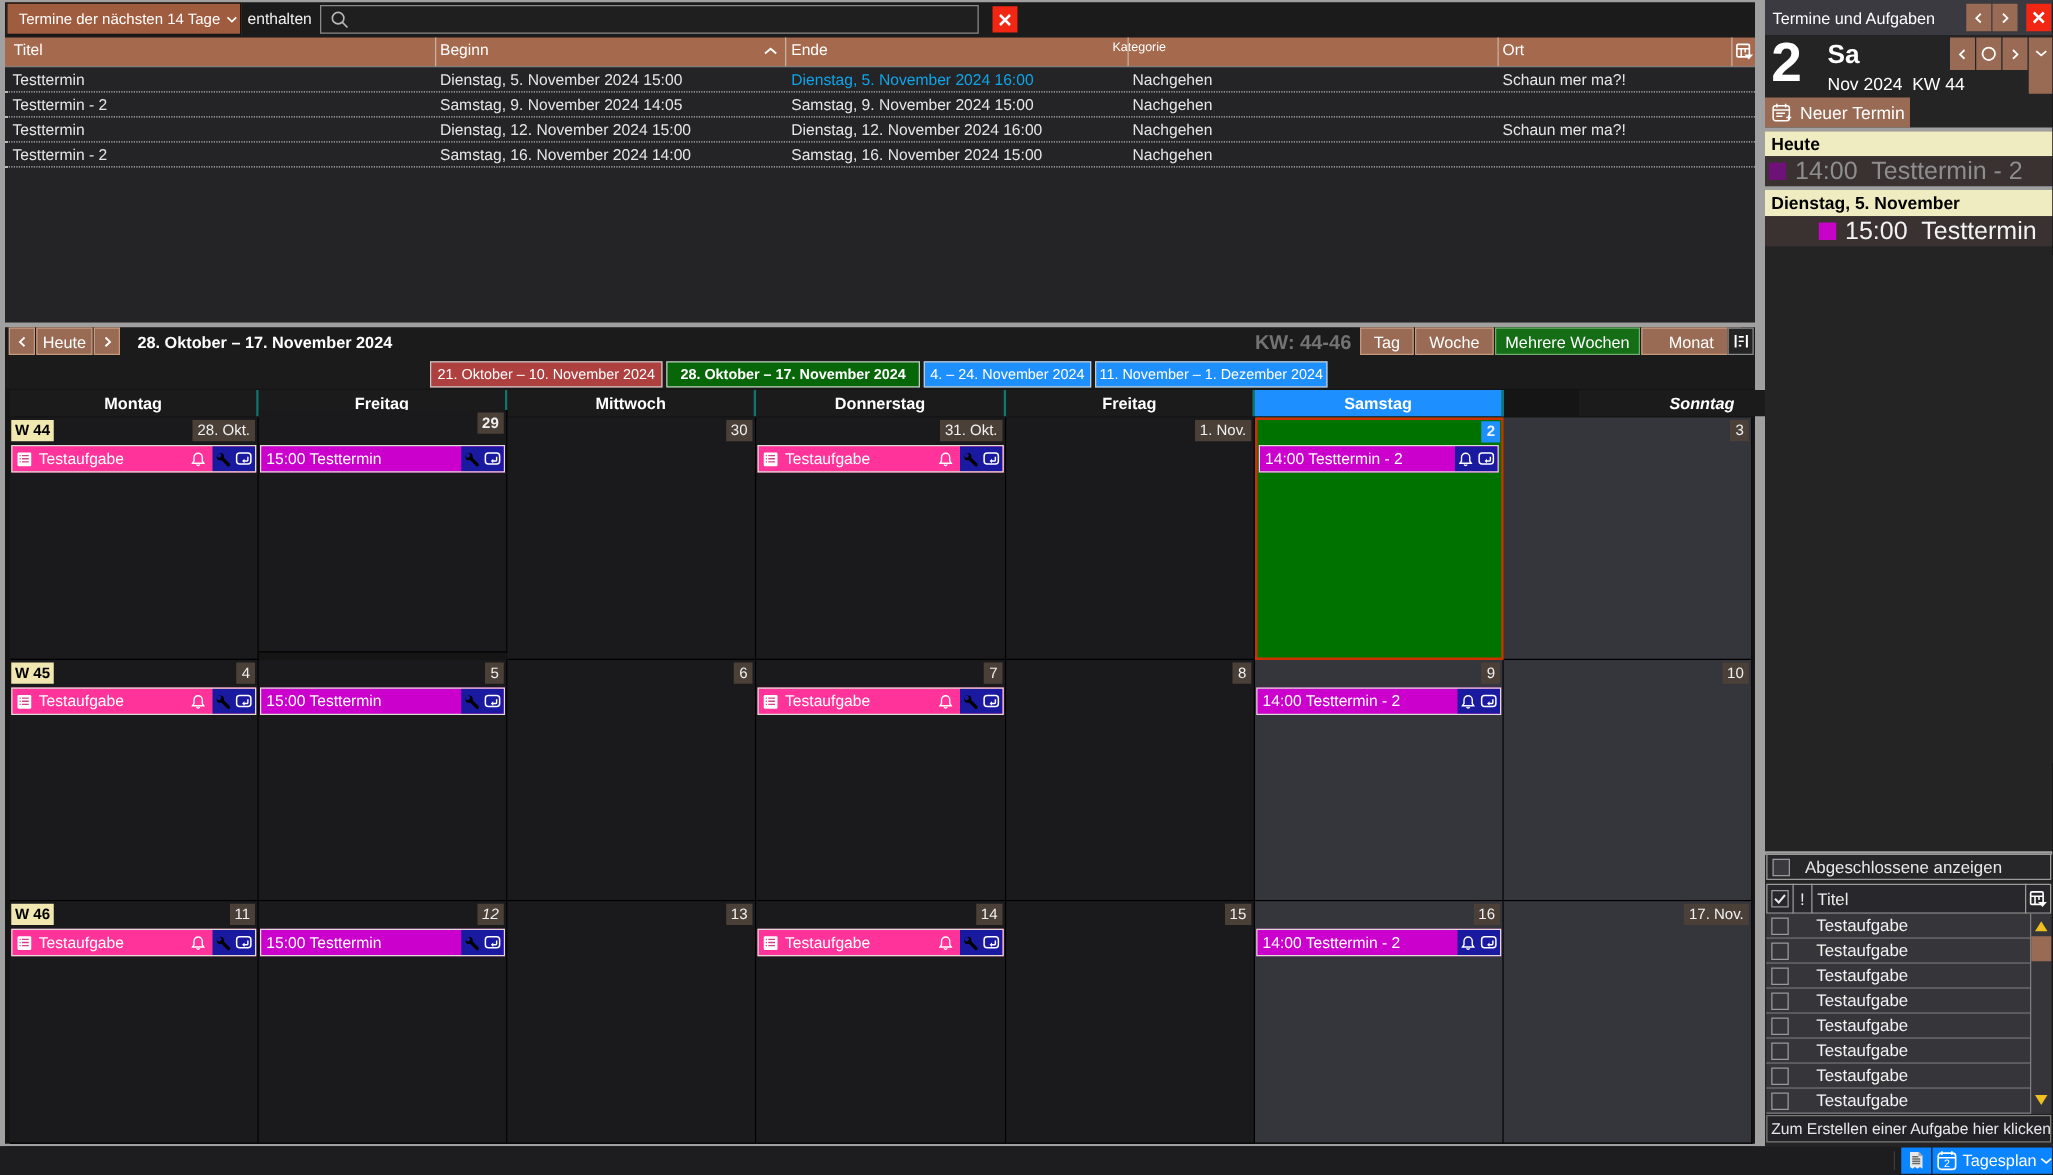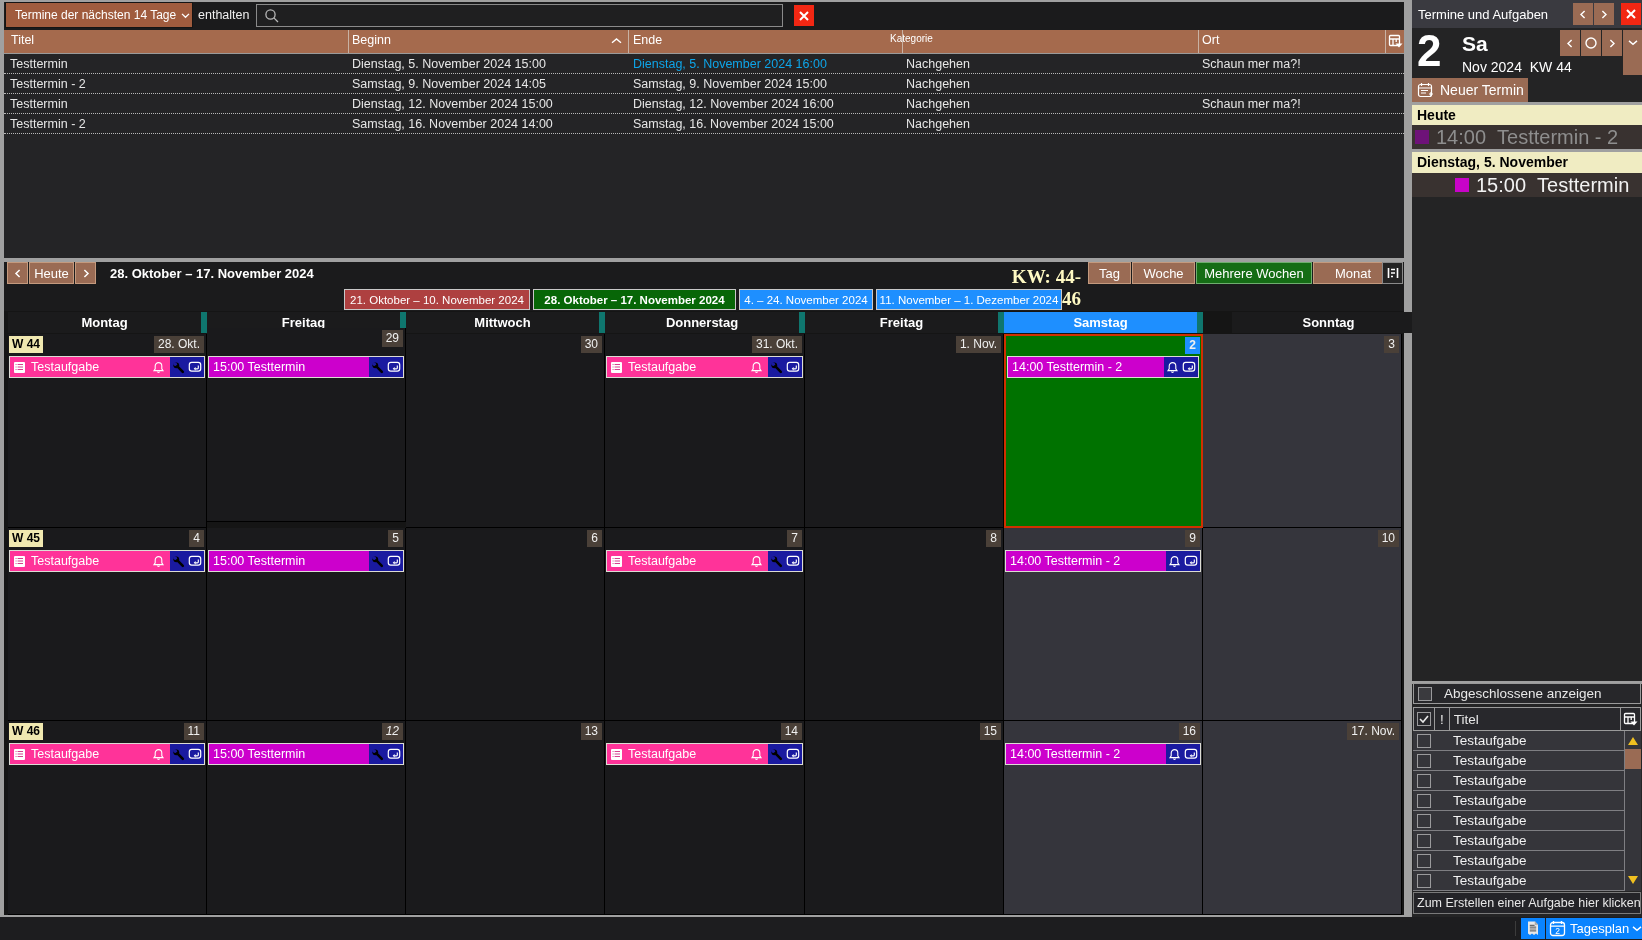--- a/index.html
+++ b/index.html
@@ -2,21 +2,21 @@
 <html><head><meta charset="utf-8"><style>
 * { margin:0; padding:0; box-sizing:border-box; }
 html,body { width:1642px; height:940px; overflow:hidden; background:#151515; }
 body { font-family:"Liberation Sans",sans-serif; color:#e8e8e8; font-size:12.5px; position:relative; }
 .abs { position:absolute; }
 .btn { position:absolute; background:#9a6b54; border:1px solid #c49a7e; color:#fff;
   display:flex; align-items:center; justify-content:center; font-size:13px; }
 .tab { position:absolute; top:289px; height:21px; border:1px solid #c8c8c8; color:#fff; font-size:11.5px;
   display:flex; align-items:center; justify-content:center; white-space:nowrap; }
 .dayhdr { position:absolute; top:312px; height:21px; color:#fff; font-weight:bold; font-size:13px;
-  display:flex; align-items:center; justify-content:center; border-right:6px solid #0f766e; background:#1b1b1c; }
+  display:flex; align-items:center; justify-content:center; border-right:2px solid #0f766e; background:#1b1b1c; }
 .cell { position:absolute; background:#1a1a1c; border-right:1px solid #000; border-bottom:1px solid #000; }
 .wkend { background:#35353c; }
 .dbadge { position:absolute; top:2px; right:2px; height:17px; line-height:17px; background:#4a4038; color:#f0f0f0;
   padding:0 4px; font-size:12px; }
 .wbadge { position:absolute; top:2px; left:1px; height:17px; line-height:17px; background:#f0e8b0; color:#000;
   padding:0 3px; font-size:12px; font-weight:bold; }
 .ev { position:absolute; height:22px; border:1px solid #dcdcd4; display:flex; align-items:center; color:#fff; font-size:12.5px; overflow:hidden; }
 .ev .sp { flex:1; }
 .navy { background:#1a1aa0; height:100%; display:flex; align-items:center; justify-content:space-evenly; width:34px; flex:none; }
 .srow { position:absolute; left:1412px; width:230px; }
@@ -108,47 +108,47 @@
       <path d="M6.6000000000000005 2l-3.5999999999999996 3.5l3.5999999999999996 3.5" fill="none" stroke="#fff" stroke-width="1.5"></path>
     </svg>
   </div>
 <div class="btn" style="left:29px;top:262px;width:45px;height:22px;">Heute</div>
 <div class="btn" style="left:75px;top:262px;width:21px;height:22px;">
     <svg width="10" height="11" viewBox="0 0 10 11" style="">
       <path d="M3.4000000000000004 2l3.5999999999999996 3.5l-3.5999999999999996 3.5" fill="none" stroke="#fff" stroke-width="1.5"></path>
     </svg>
   </div>
 <div class="abs" style="left:110px;top:266px;font-weight:bold;font-size:13px;color:#fff;">28. Oktober – 17. November 2024</div>
-<div class="abs" style="left:1000px;top:266px;width:81px;text-align:right;font-weight:bold;font-size:19px;color:#fef9c3;font-family:Liberation Serif, serif;">KW: 44-46</div>
+<div class="abs" style="left:1000px;top:266px;width:81px;text-align:right;font-weight:bold;font-size:16px;color:#737373;">KW: 44-46</div>
 <div class="btn" style="left:1088px;top:262px;width:43px;height:22px;">Tag</div>
 <div class="btn" style="left:1132px;top:262px;width:63px;height:22px;">Woche</div>
 <div class="btn" style="left:1196px;top:262px;width:116px;height:22px;background:#156d15;border-color:#6fae6f;">Mehrere Wochen</div>
 <div class="btn" style="left:1313px;top:262px;width:80px;height:22px;">Monat</div>
 <div class="abs" style="left:1382px;top:262px;width:21px;height:22px;background:#242424;border:1px solid #8a8a8a;display:flex;align-items:center;justify-content:center;">
     <svg width="14" height="14" viewBox="0 0 14 14" style="">
       <path d="M2.5 2v10M11.5 2v10" stroke="#fff" stroke-width="1.6"></path>
       <path d="M5 3.5h4M5 7h4M5 10.5h2" stroke="#fff" stroke-width="1.3"></path>
     </svg>
   </div>
 <div class="tab" style="left:344px;width:186px;background:#ae4040;">21. Oktober – 10. November 2024</div>
 <div class="tab" style="left:533px;width:203px;background:#076607;font-weight:bold;">28. Oktober – 17. November 2024</div>
 <div class="tab" style="left:739px;width:134px;background:#1e8fff;">4. – 24. November 2024</div>
 <div class="tab" style="left:876px;width:186px;background:#1e8fff;">11. November – 1. Dezember 2024</div>
 <div class="dayhdr" style="left:8px;width:199px;">Montag</div>
 <div class="dayhdr" style="left:207px;width:199px;">Freitag</div>
 <div class="dayhdr" style="left:406px;width:199px;">Mittwoch</div>
 <div class="dayhdr" style="left:605px;width:200px;">Donnerstag</div>
 <div class="dayhdr" style="left:805px;width:199px;">Freitag</div>
 <div class="dayhdr" style="left:1004px;width:199px;background:#1e8fff;">Samstag</div>
-<div class="dayhdr" style="left:1232px;width:199px;">Sonntag</div>
+<div class="dayhdr" style="left:1263px;width:199px;font-style:italic;">Sonntag</div>
 <div class="cell" style="left:8px;top:334px;width:199px;height:194px;">
     <div class="dbadge">28. Okt.</div>
     <div class="wbadge">W 44</div>
   </div>
-<div class="cell" style="left:207px;top:328px;width:199px;height:194px;">
+<div class="cell" style="left:207px;top:328px;width:199px;height:194px;font-weight:bold;">
     <div class="dbadge">29</div>
   </div>
 <div class="cell" style="left:406px;top:334px;width:199px;height:194px;">
     <div class="dbadge">30</div>
   </div>
 <div class="cell" style="left:605px;top:334px;width:200px;height:194px;">
     <div class="dbadge">31. Okt.</div>
   </div>
 <div class="cell" style="left:805px;top:334px;width:199px;height:194px;">
     <div class="dbadge">1. Nov.</div>

